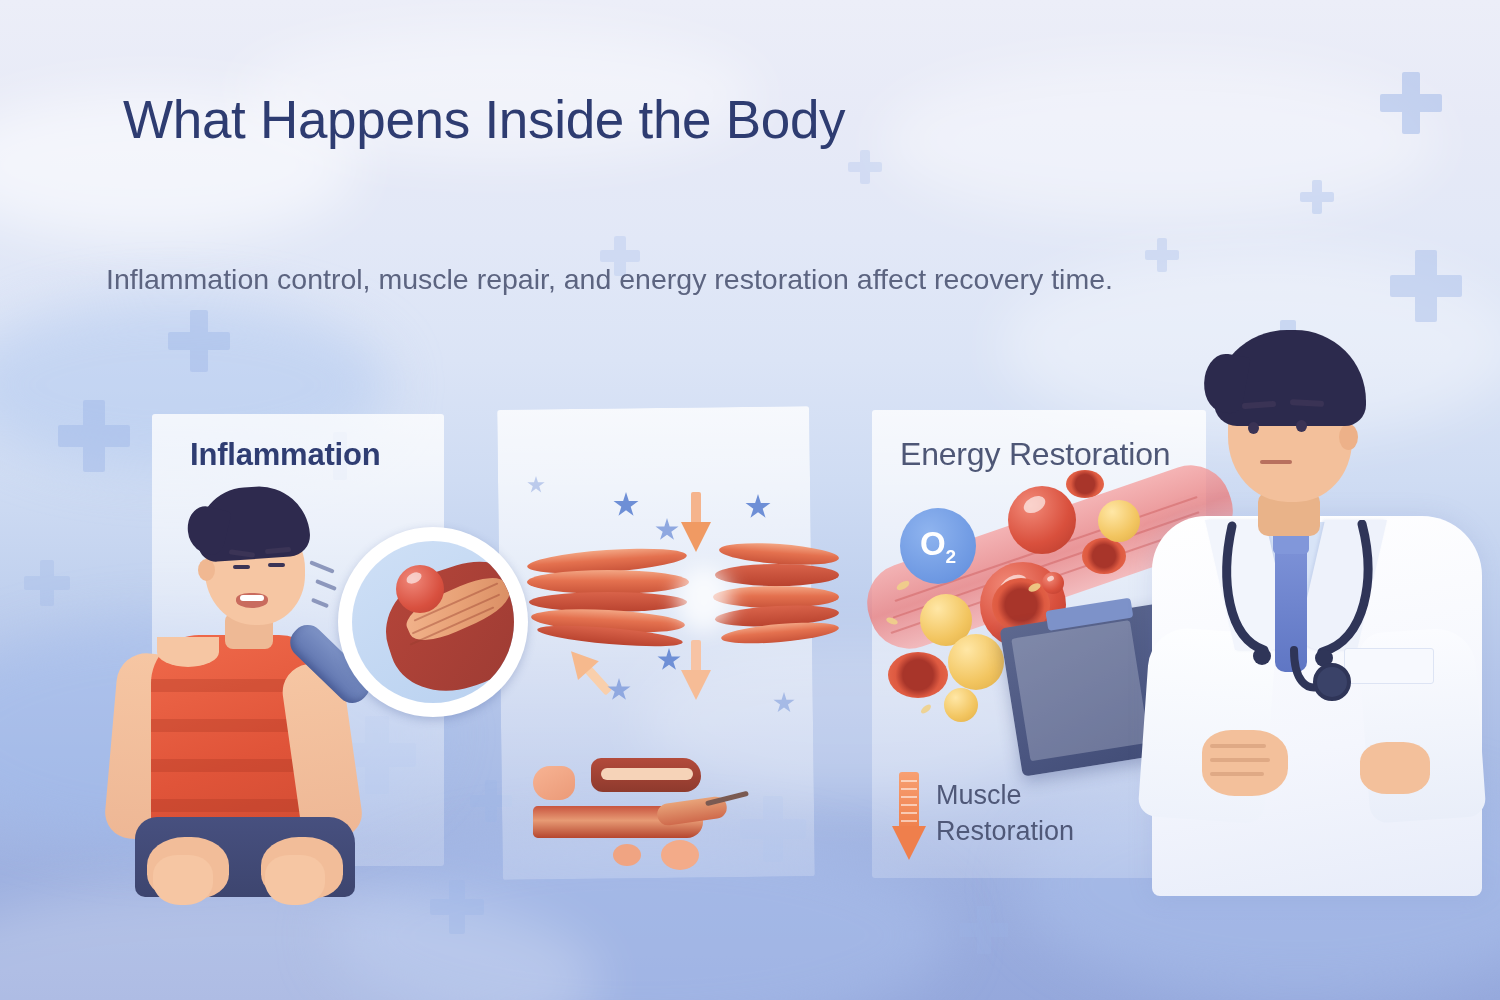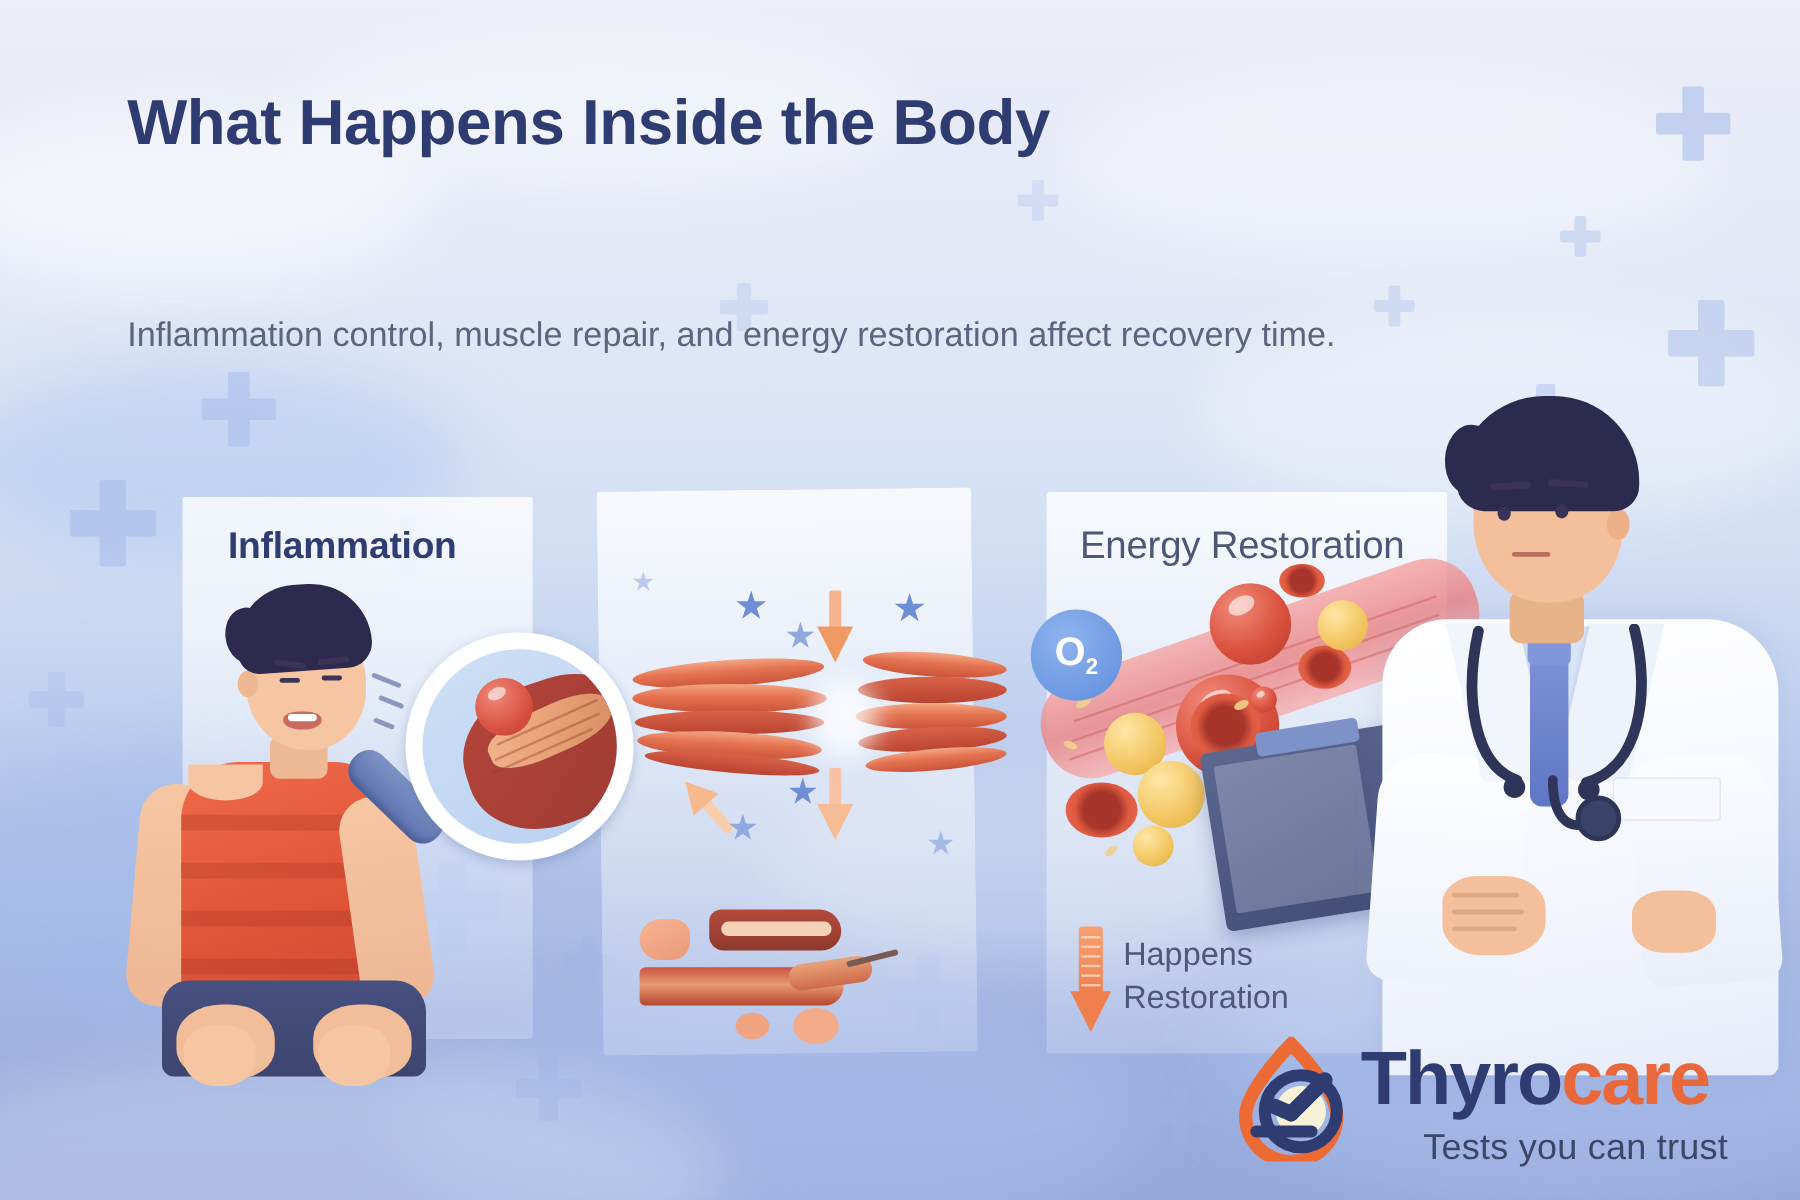--- a/index.html
+++ b/index.html
@@ -30,21 +30,21 @@
 
   
   .crosses{position:absolute;inset:0;pointer-events:none;}
   .xc{position:absolute;}
   .xc i{position:absolute;background:#9db6e8;border-radius:2px;display:block;}
   .xc i.h{left:0;top:35%;width:100%;height:30%;}
   .xc i.v{top:0;left:35%;height:100%;width:30%;}
 
   
   .head{position:absolute;left:106px;top:70px;width:1300px;}
-  h1{margin:0;font-size:53px;line-height:1.26;font-weight:700;
+  h1{margin:17px;font-size:53px;line-height:1.26;font-weight:400;
      color:#2e3c71;letter-spacing:-0.3px;white-space:nowrap;}
   h1 .hl{color:#e0603d;}
   .sub{position:absolute;left:106px;top:258px;width:1180px;
        font-size:28.5px;line-height:1.52;color:#5c6480;font-weight:400;}
 
   
   .cards{position:absolute;left:0;top:0;width:1500px;height:1000px;}
   .card{position:absolute;border-radius:3px;overflow:hidden;}
   .card .tint{position:absolute;inset:0;
     background:linear-gradient(180deg,rgba(255,255,255,.80),rgba(255,255,255,.46) 55%,rgba(255,255,255,.20));}
@@ -131,21 +131,21 @@
   #blood .vline{position:absolute;height:1.5px;background:rgba(205,90,90,.45);border-radius:2px;}
   .rbc{position:absolute;border-radius:50%;
     background:radial-gradient(circle at 33% 28%,#f28a79,#d9503d 58%,#b63a2c);}
   .rbc:after{content:"";position:absolute;left:22%;top:16%;width:34%;height:22%;
     background:rgba(255,255,255,.62);border-radius:50%;transform:rotate(-28deg);}
   .rbcFlat{position:absolute;border-radius:50%;
     background:radial-gradient(circle at 50% 50%,#a8352a 0%,#a8352a 40%,#de5a41 60%,#e96e50 100%);}
   .gcell{position:absolute;border-radius:50%;
     background:radial-gradient(circle at 34% 28%,#ffe7a6,#f2c560 60%,#e0ad45);}
   .spark{position:absolute;background:#f0d08a;border-radius:50%;opacity:.9;}
-  #o2{position:absolute;left:859px;top:508px;width:76px;height:76px;border-radius:50%;
+  #o2{position:absolute;left:900px;top:508px;width:76px;height:76px;border-radius:50%;
     background:radial-gradient(circle at 38% 32%,#8fb4ef,#6d98e2 70%,#5b87d8);
     z-index:14;display:flex;align-items:center;justify-content:center;}
   #o2 span{color:#fff;font-size:33px;font-weight:700;line-height:1;}
   #o2 sub{font-size:19px;font-weight:700;}
 
   #enlabel{position:absolute;left:936px;top:778px;z-index:15;
     font-size:27px;line-height:1.32;color:#4f5878;font-weight:400;}
   #enarrow{position:absolute;left:892px;top:772px;width:34px;height:92px;z-index:15;}
   #enarrow .shaft{position:absolute;left:7px;top:0;width:20px;height:58px;
     background:linear-gradient(180deg,#f7a072,#ef7f4c);border-radius:3px;}
@@ -443,21 +443,21 @@
       <i style="top:8px;"></i>
         <i style="top:16px;"></i>
         <i style="top:24px;"></i>
       <i style="top:32px;"></i>
         <i style="top:40px;"></i>
         <i style="top:48px;"></i>
     </div>
     <div class="tip"></div>
   </div>
   <div id="enlabel">
-    <div>Happens</div>
+    <div>Muscle</div>
     <div>Restoration</div>
   </div>
 
   <div class="ctitle" id="t1">Inflammation</div>
   <div class="ctitle light" id="t3">Energy Restoration</div>
 
   <div id="doc">
     <div class="coat"></div>
     <div class="armL"></div>
     <div class="armR"></div>
@@ -491,26 +491,14 @@
     <div class="fing" style="left:118px;top:442px;width:54px;"></div>
     <div class="handB"></div>
   </div>
 
   <div id="clip">
     <div class="board"></div>
     <div class="paper"></div>
     <div class="clipbar"></div>
   </div>
 
-  <div id="logo">
-    <svg id="logomark" viewBox="0 0 108 104">
-      <path d="M54 6 C54 6 92 44 92 66 A38 38 0 0 1 16 66 C16 44 54 6 54 6 Z" fill="none" stroke="#ec6b35" stroke-width="11" stroke-linecap="round"></path>
-      <circle cx="62" cy="62" r="30" fill="none" stroke="#2e3c71" stroke-width="10"></circle>
-      <circle cx="62" cy="62" r="21" fill="#f7f1d8"></circle>
-      <path d="M82 36 L54 64" stroke="#2e3c71" stroke-width="13" stroke-linecap="round"></path>
-      <path d="M54 64 L40 58" stroke="#2e3c71" stroke-width="13" stroke-linecap="round"></path>
-      <rect x="20" y="74" width="56" height="10" rx="5" fill="#2e3c71"></rect>
-    </svg>
-    <div id="logotext"><span>Thyro</span><span class="care">care</span></div>
-    <div id="tagline">Tests you can trust</div>
-  </div>
 
 </div>
 
 </body></html>

